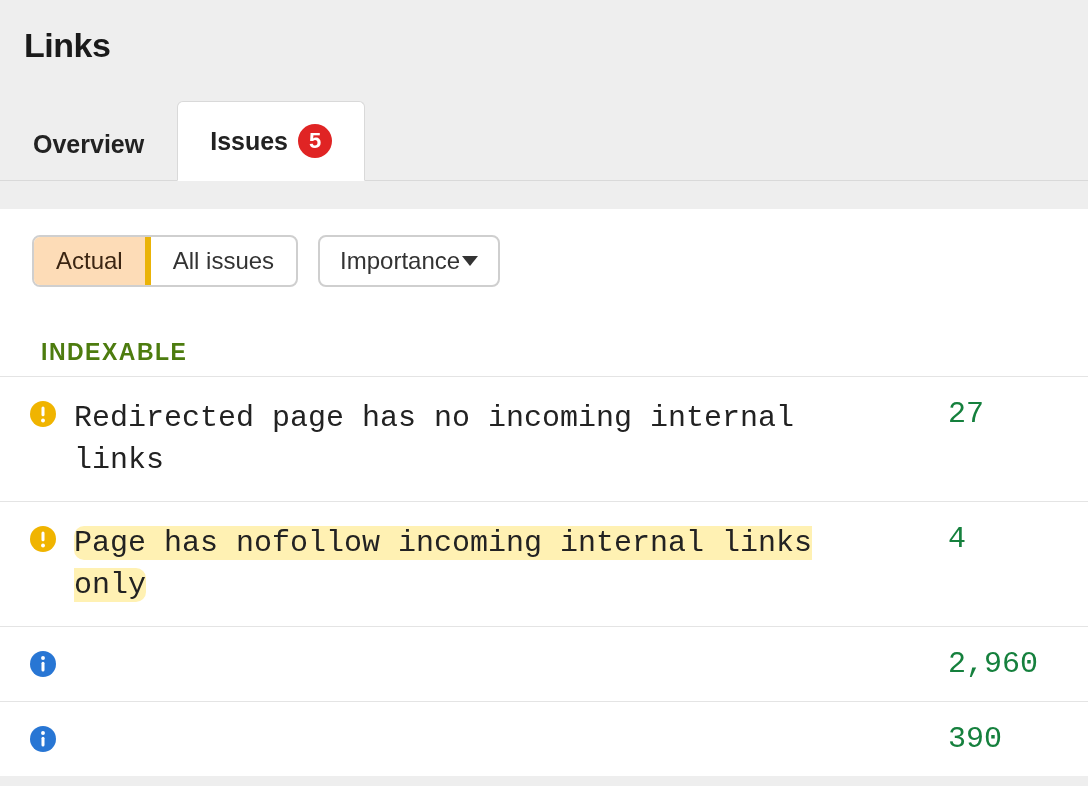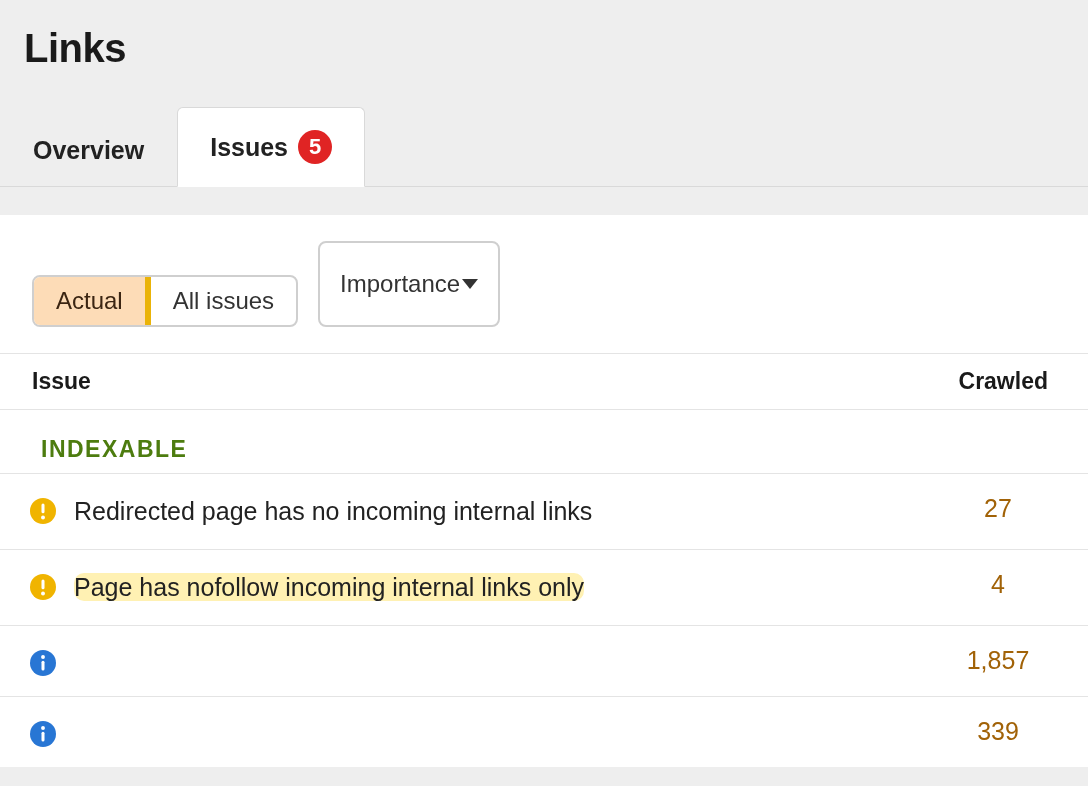--- a/index.html
+++ b/index.html
@@ -5,21 +5,21 @@
   * { box-sizing: border-box; margin: 0; padding: 0; }
   html, body { width: 1088px; height: 786px; }
   body {
     font-family: -apple-system, BlinkMacSystemFont, "Segoe UI", Helvetica, Arial, sans-serif;
     background: #eeeeee;
     color: #1a1a1a;
     font-size: 24px;
   }
   .page-title {
     font-weight: 700;
-    font-size: 40px;
+    font-size: 34px;
     padding: 26px 0 0 24px;
     letter-spacing: -0.5px;
   }
   .tabs {
     display: flex;
     align-items: flex-end;
     margin-top: 36px;
     border-bottom: 1px solid #d9d9d9;
   }
   .tab {
@@ -62,21 +62,20 @@
     display: flex;
     gap: 20px;
     padding: 26px 24px 26px 32px;
   }
   .seg-group {
     display: flex;
     border: 2px solid #cfcfcf;
     border-radius: 8px;
     overflow: hidden;
     background: #fff;
-    margin-top: 34px;
   }
   .seg-btn {
     padding: 10px 22px;
     font-size: 24px;
     color: #333;
     cursor: pointer;
   }
   .seg-btn.selected {
     background: #fddcb7;
     color: #3b2512;
@@ -112,21 +111,22 @@
     letter-spacing: 1.5px;
     color: #4d7c0f;
     margin-left: 9px;
   }
   .row {
     display: flex;
     align-items: flex-start;
     justify-content: space-between;
     padding: 20px 40px 20px 30px;
     border-top: 1px solid #e4e4e4;
-    font-size: 25px;
+    font-size: 30px;
+    font-family: Liberation Mono, monospace;
   }
   .row-left {
     display: flex;
     align-items: flex-start;
     gap: 18px;
     flex: 1;
     padding-right: 60px;
   }
   .status-icon {
     flex: 0 0 auto;
@@ -138,22 +138,22 @@
   .issue-text {
     line-height: 1.4;
     color: #222;
   }
   .issue-text .hl {
     background: #fff1b3;
     border-radius: 10px;
   }
   .crawled-val {
     min-width: 100px;
-    text-align: center;
-    color: #a16207;
+    text-align: left;
+    color: #15803d;
   }
   .caret {
     width: 0; height: 0;
     border-left: 8px solid transparent;
     border-right: 8px solid transparent;
     border-top: 10px solid #333;
     display: inline-block;
     margin-left: 2px;
   }
 </style>
@@ -177,24 +177,20 @@
     <div class="seg-group">
       <div class="seg-btn selected">Actual</div>
       <div class="seg-btn">All issues</div>
     </div>
     <div class="dropdown">
       <span>Importance</span>
       <span class="caret"></span>
     </div>
   </div>
 
-  <div class="table-header">
-    <div>Issue</div>
-    <div>Crawled</div>
-  </div>
 
   <div class="section-heading">INDEXABLE</div>
 
   <div id="issues-list">
       <div class="row">
         <div class="row-left">
           <span class="status-icon">
             <svg viewBox="0 0 24 24">
               <circle cx="12" cy="12" r="12" fill="#f0b400"></circle>
               <rect x="10.6" y="5" width="2.8" height="9" rx="1.4" fill="#fff"></rect>
@@ -221,28 +217,28 @@
       <div class="row">
         <div class="row-left">
           <span class="status-icon">
             <svg viewBox="0 0 24 24">
               <circle cx="12" cy="12" r="12" fill="#2876d4"></circle>
               <circle cx="12" cy="6.5" r="1.8" fill="#fff"></circle>
               <rect x="10.6" y="10" width="2.8" height="9" rx="1.4" fill="#fff"></rect>
             </svg>
           </span>
         </div>
-        <div class="crawled-val">1,857</div>
+        <div class="crawled-val">2,960</div>
       </div>
       <div class="row">
         <div class="row-left">
           <span class="status-icon">
             <svg viewBox="0 0 24 24">
               <circle cx="12" cy="12" r="12" fill="#2876d4"></circle>
               <circle cx="12" cy="6.5" r="1.8" fill="#fff"></circle>
               <rect x="10.6" y="10" width="2.8" height="9" rx="1.4" fill="#fff"></rect>
             </svg>
           </span>
         </div>
-        <div class="crawled-val">339</div>
+        <div class="crawled-val">390</div>
       </div>
     </div>
 </div>
 
 </body></html>

